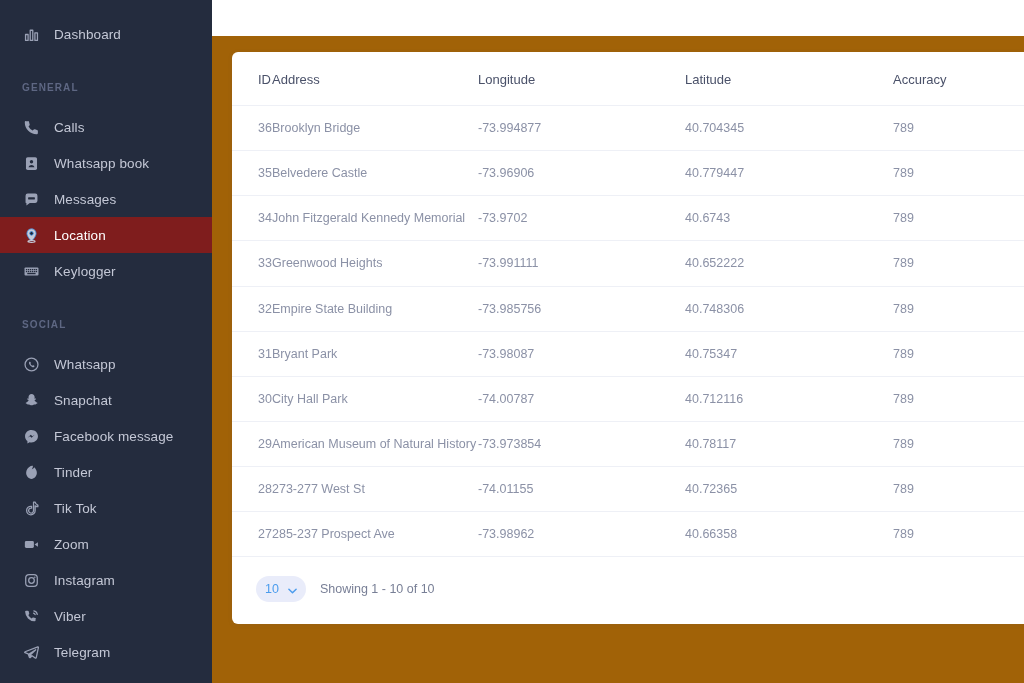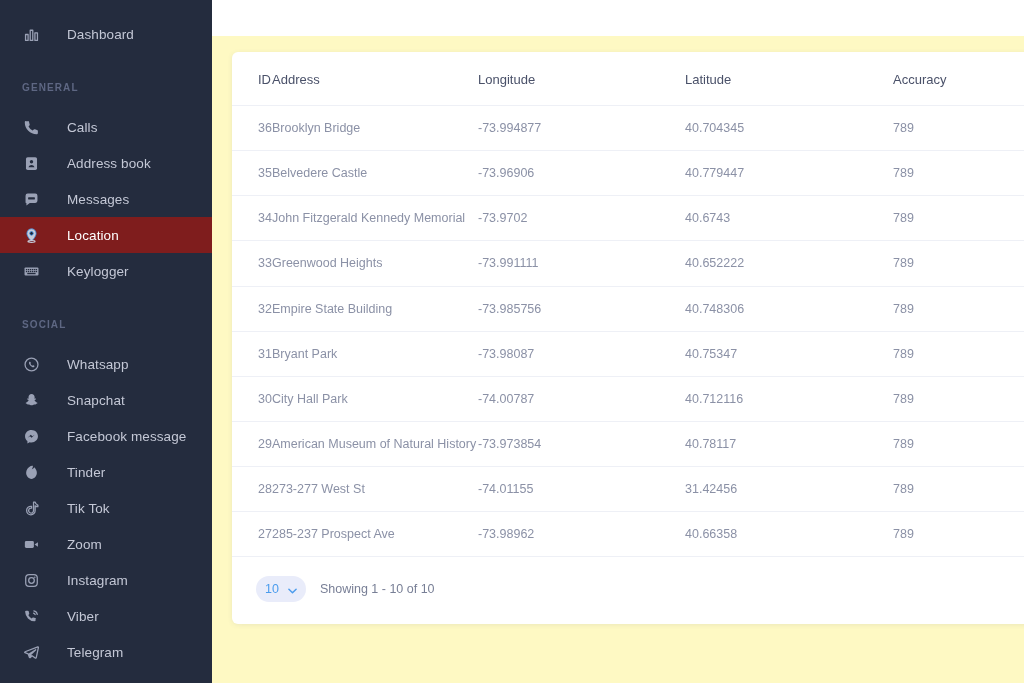--- a/index.html
+++ b/index.html
@@ -16,21 +16,21 @@
     width: 212px; min-width: 212px; height: 683px;
     background: #242c3e;
     overflow: hidden;
     position: relative;
     z-index: 5;
   }
   .nav-item {
     display: flex; align-items: center;
     height: 36px;
     padding-left: 22px;
-    gap: 27px;
+    gap: 14px;
     cursor: pointer;
     color: #c7cbd8;
   }
   .nav-item.active { background: #7f1d1d; }
   .nav-item.active .nav-label { color: #ffffff; }
   .nav-item.active .nav-icon svg { stroke: #3f8fe0; fill: #3f8fe0; }
   .nav-icon {
     width: 18px; height: 18px;
     display: flex; align-items: center; justify-content: center;
     flex: 0 0 18px;
@@ -51,21 +51,21 @@
   }
   .dash-row { margin-top: 16px; }
   .gap-general { height: 30px; }
   .gap-after-general { height: 16px; }
 
   
   .main {
     flex: 1;
     height: 683px;
     position: relative;
-    background: #fef9c3;
+    background: #a16207;
     overflow: hidden;
   }
   .topbar {
     position: absolute; top: 0; left: 0; right: 0;
     height: 36px;
     background: #ffffff;
   }
   .card {
     position: absolute;
     left: 20px;
@@ -149,21 +149,21 @@
           <span class="nav-label">Calls</span>
         </div>
         <div class="nav-item">
           <span class="nav-icon">
             <svg viewBox="0 0 20 20">
               <rect x="3.5" y="2.5" width="13" height="15" rx="2" fill="#9aa1b5"></rect>
               <circle cx="10" cy="8" r="2" fill="#242c3e"></circle>
               <path d="M6.5 14.5c.6-1.8 2-2.7 3.5-2.7s2.9.9 3.5 2.7z" fill="#242c3e"></path>
             </svg>
           </span>
-          <span class="nav-label">Address book</span>
+          <span class="nav-label">Whatsapp book</span>
         </div>
         <div class="nav-item">
           <span class="nav-icon">
             <svg viewBox="0 0 20 20">
               <path d="M3 5.5A2.5 2.5 0 0 1 5.5 3h9A2.5 2.5 0 0 1 17 5.5v6A2.5 2.5 0 0 1 14.5 14H8l-4 3.2V14h-.5A.5.5 0 0 1 3 13.5z" fill="#9aa1b5"></path>
               <rect x="6" y="7.3" width="8" height="2.6" rx="0.5" fill="#242c3e"></rect>
             </svg>
           </span>
           <span class="nav-label">Messages</span>
         </div>
@@ -369,21 +369,21 @@
               <td class="col-id">29</td>
               <td class="col-addr">American Museum of Natural History</td>
               <td class="col-lng">-73.973854</td>
               <td class="col-lat">40.78117</td>
               <td class="col-acc">789</td>
             </tr>
             <tr>
               <td class="col-id">28</td>
               <td class="col-addr">273-277 West St</td>
               <td class="col-lng">-74.01155</td>
-              <td class="col-lat">31.42456</td>
+              <td class="col-lat">40.72365</td>
               <td class="col-acc">789</td>
             </tr>
             <tr>
               <td class="col-id">27</td>
               <td class="col-addr">285-237 Prospect Ave</td>
               <td class="col-lng">-73.98962</td>
               <td class="col-lat">40.66358</td>
               <td class="col-acc">789</td>
             </tr>
           </tbody>

